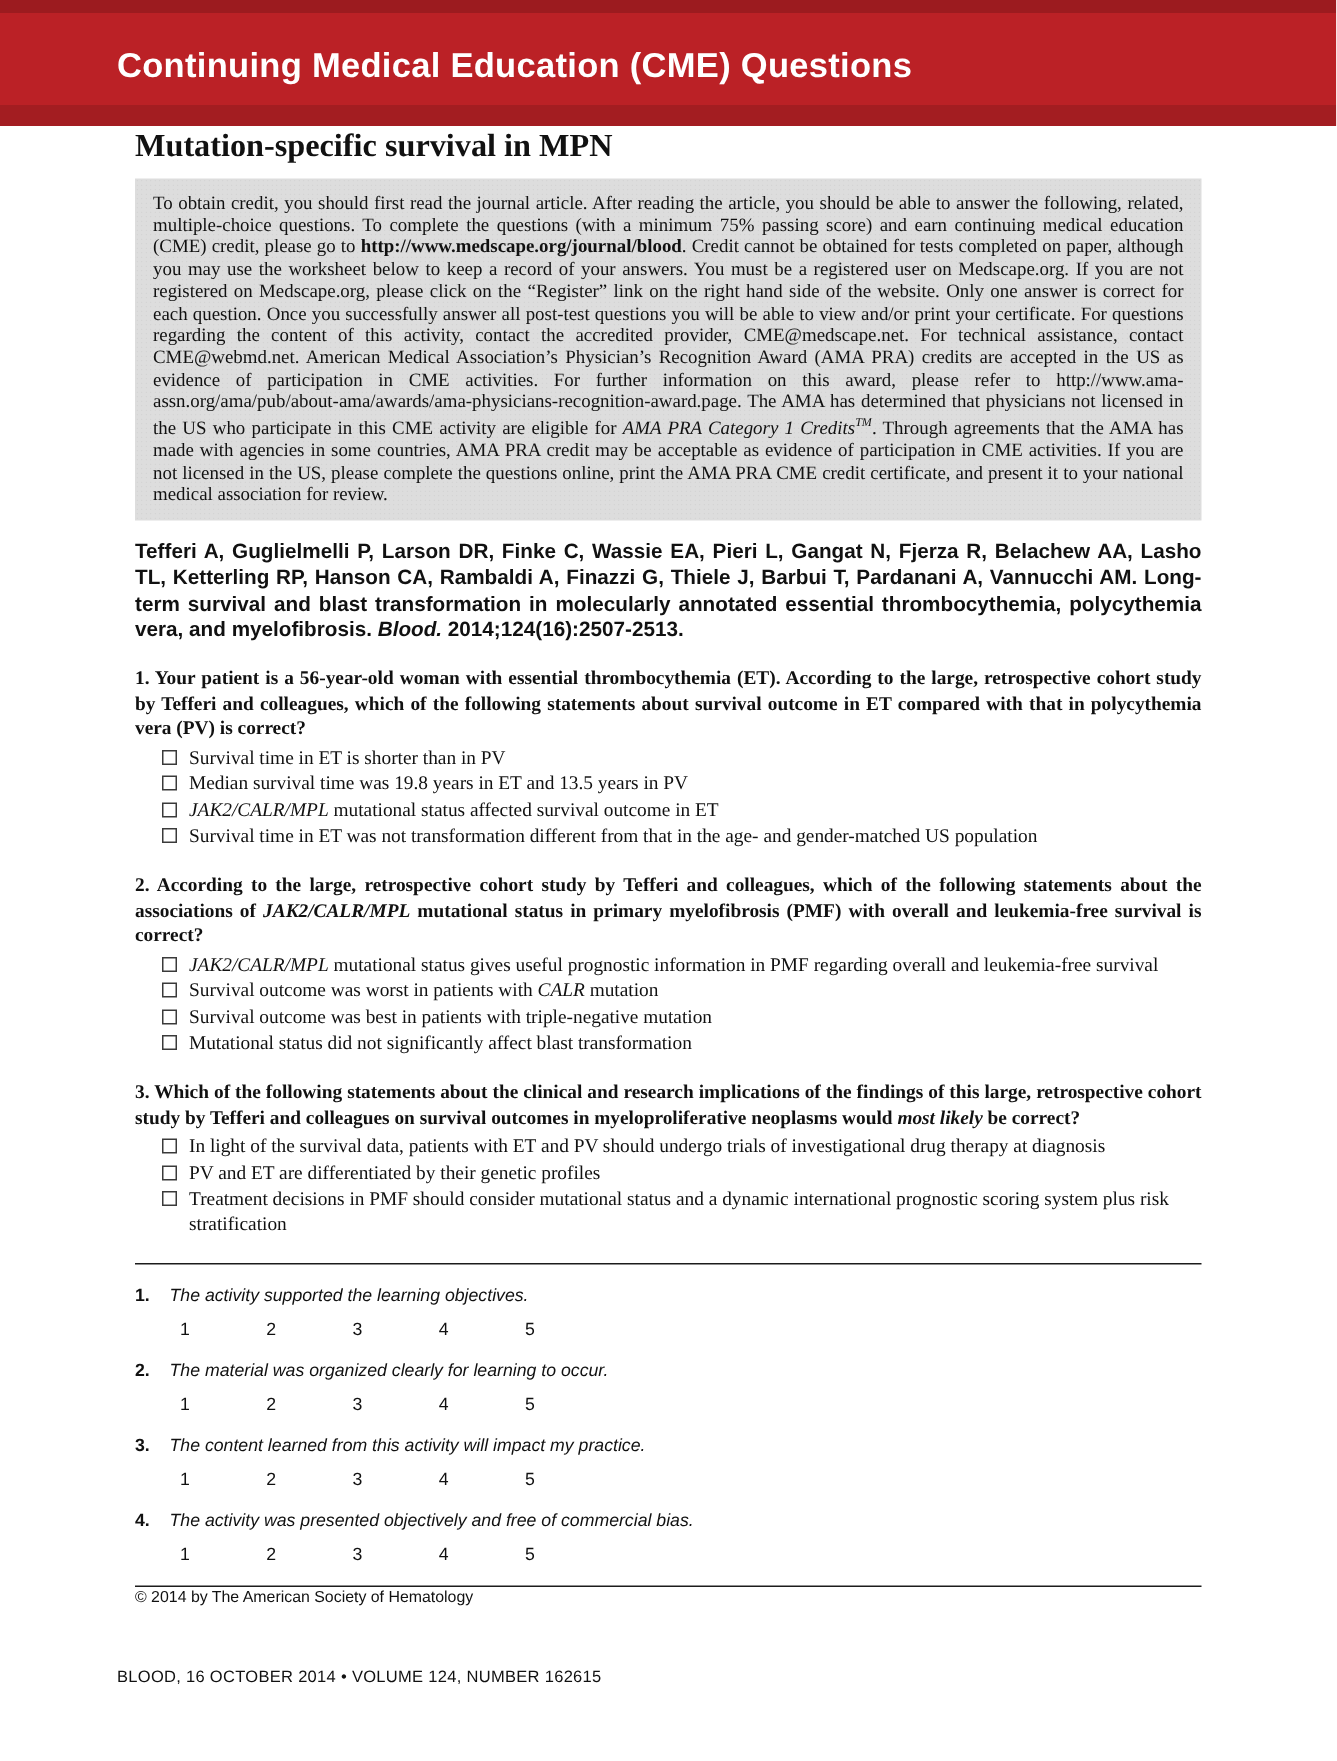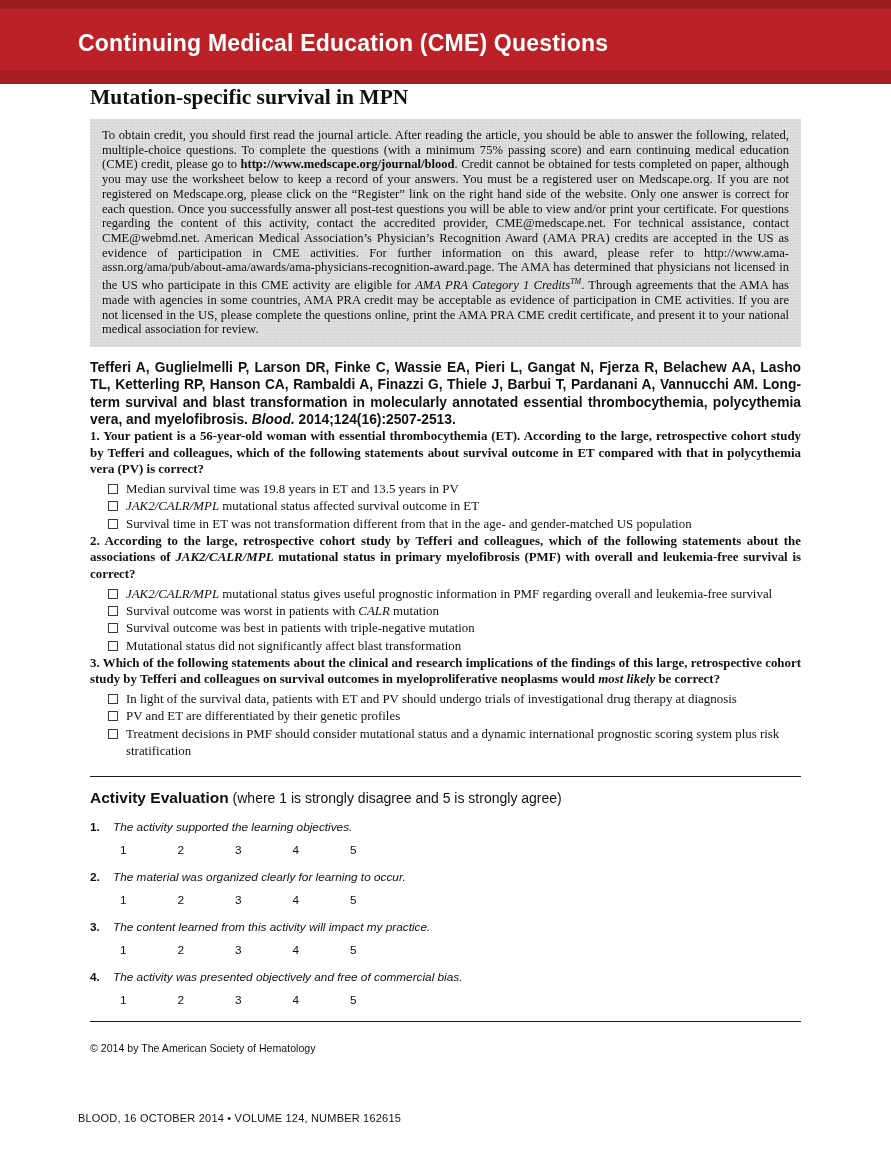--- a/index.html
+++ b/index.html
@@ -57,21 +57,21 @@
   
   .citation {
     margin-top: 12px;
     font-family: "Liberation Sans", sans-serif;
     font-weight: bold;
     font-size: 13.8px;
     line-height: 17.3px;
     text-align: justify;
   }
   
-  .question { margin-top: 0; }
+  .question { margin-top: 16px; }
   .q-stem {
     font-weight: bold;
     font-size: 12.9px;
     line-height: 16.6px;
     text-align: justify;
   }
   .options { margin-top: 3px; }
   .option {
     display: flex;
     align-items: flex-start;
@@ -118,21 +118,21 @@
     font-size: 11.8px;
   }
   .scale-num {
     display: inline-block;
     width: 57.5px;
   }
   
   .copyright {
     font-family: "Liberation Sans", sans-serif;
     font-size: 10.6px;
-    margin-top: 20px;
+    margin-top: 1px;
   }
   .page-footer {
     position: absolute;
     left: 78px;
     right: 78px;
     top: 1112px;
     display: flex;
     justify-content: flex-start;
     font-family: "Liberation Sans", sans-serif;
     font-size: 11px;
@@ -157,20 +157,24 @@
     </div>
 
     <p class="citation"><span class="seg bold">Tefferi A, Guglielmelli P, Larson DR, Finke C, Wassie EA, Pieri L, Gangat N, Fjerza R, Belachew AA, Lasho TL, Ketterling RP, Hanson CA, Rambaldi A, Finazzi G, Thiele J, Barbui T, Pardanani A, Vannucchi AM. Long-term survival and blast transformation in molecularly annotated essential thrombocythemia, polycythemia vera, and myelofibrosis. </span><span class="seg bold-italic">Blood.</span><span class="seg bold"> 2014;124(16):2507-2513.</span></p>
 
     <section>
         <div class="question">
           <p class="q-stem"><span class="seg bold">1. Your patient is a 56-year-old woman with essential thrombocythemia (ET). According to the large, retrospective cohort study by Tefferi and colleagues, which of the following statements about survival outcome in ET compared with that in polycythemia vera (PV) is correct?</span></p>
           <div class="options">
             <div class="option">
               <span class="checkbox"></span>
+              <span class="option-text"><span class="seg normal">Survival time in ET is shorter than in PV</span></span>
+            </div>
+            <div class="option">
+              <span class="checkbox"></span>
               <span class="option-text"><span class="seg normal">Median survival time was 19.8 years in ET and 13.5 years in PV</span></span>
             </div>
             <div class="option">
               <span class="checkbox"></span>
               <span class="option-text"><span class="seg italic">JAK2/CALR/MPL</span><span class="seg normal"> mutational status affected survival outcome in ET</span></span>
             </div>
             <div class="option">
               <span class="checkbox"></span>
               <span class="option-text"><span class="seg normal">Survival time in ET was not transformation different from that in the age- and gender-matched US population</span></span>
             </div>
@@ -212,24 +216,20 @@
               <span class="checkbox"></span>
               <span class="option-text"><span class="seg normal">Treatment decisions in PMF should consider mutational status and a dynamic international prognostic scoring system plus risk stratification</span></span>
             </div>
           </div>
         </div>
       </section>
 
     <hr class="rule rule-eval">
 
     <section class="evaluation">
-      <h3 class="eval-heading">
-        <span class="head-bold">Activity Evaluation</span>
-        <span class="head-rest">(where 1 is strongly disagree and 5 is strongly agree)</span>
-      </h3>
       <div>
           <div class="eval-item">
             <div class="eval-row">
               <span class="eval-num">1.</span>
               <span class="eval-text">The activity supported the learning objectives.</span>
             </div>
             <div class="scale-row">
               <span class="scale-num">1</span>
               <span class="scale-num">2</span>
               <span class="scale-num">3</span>

